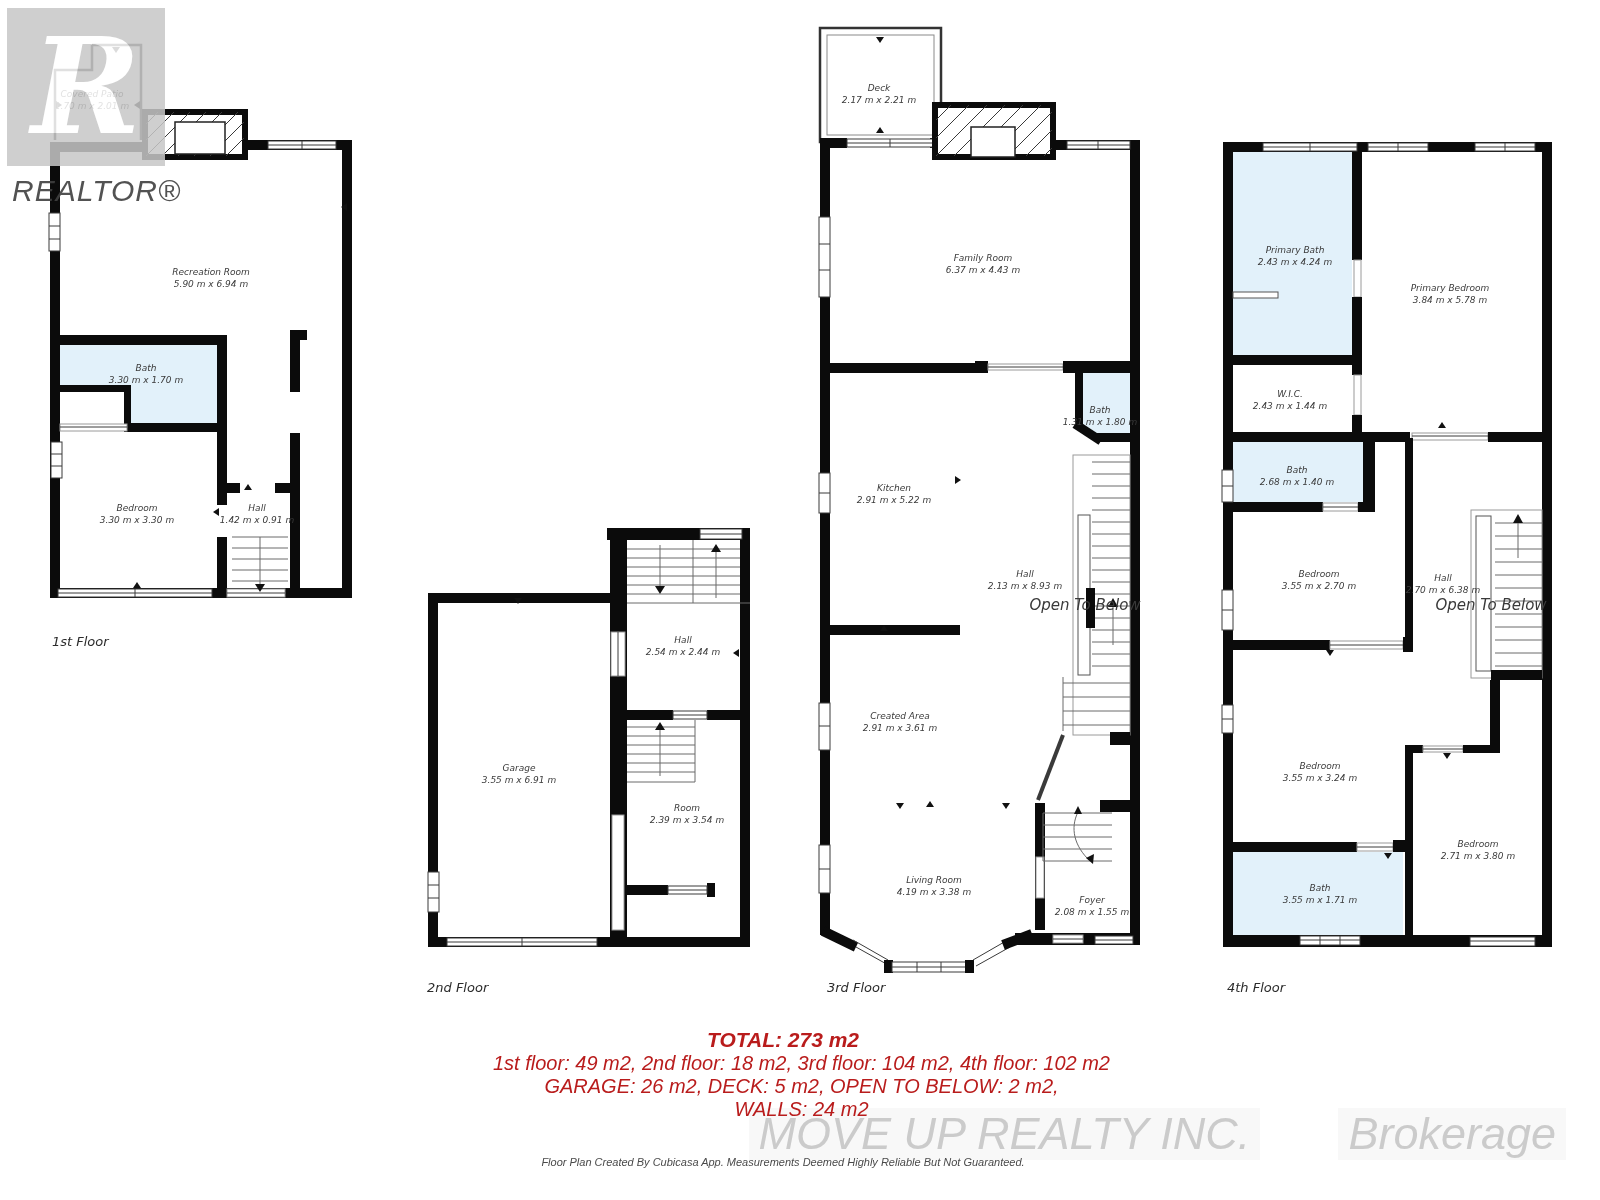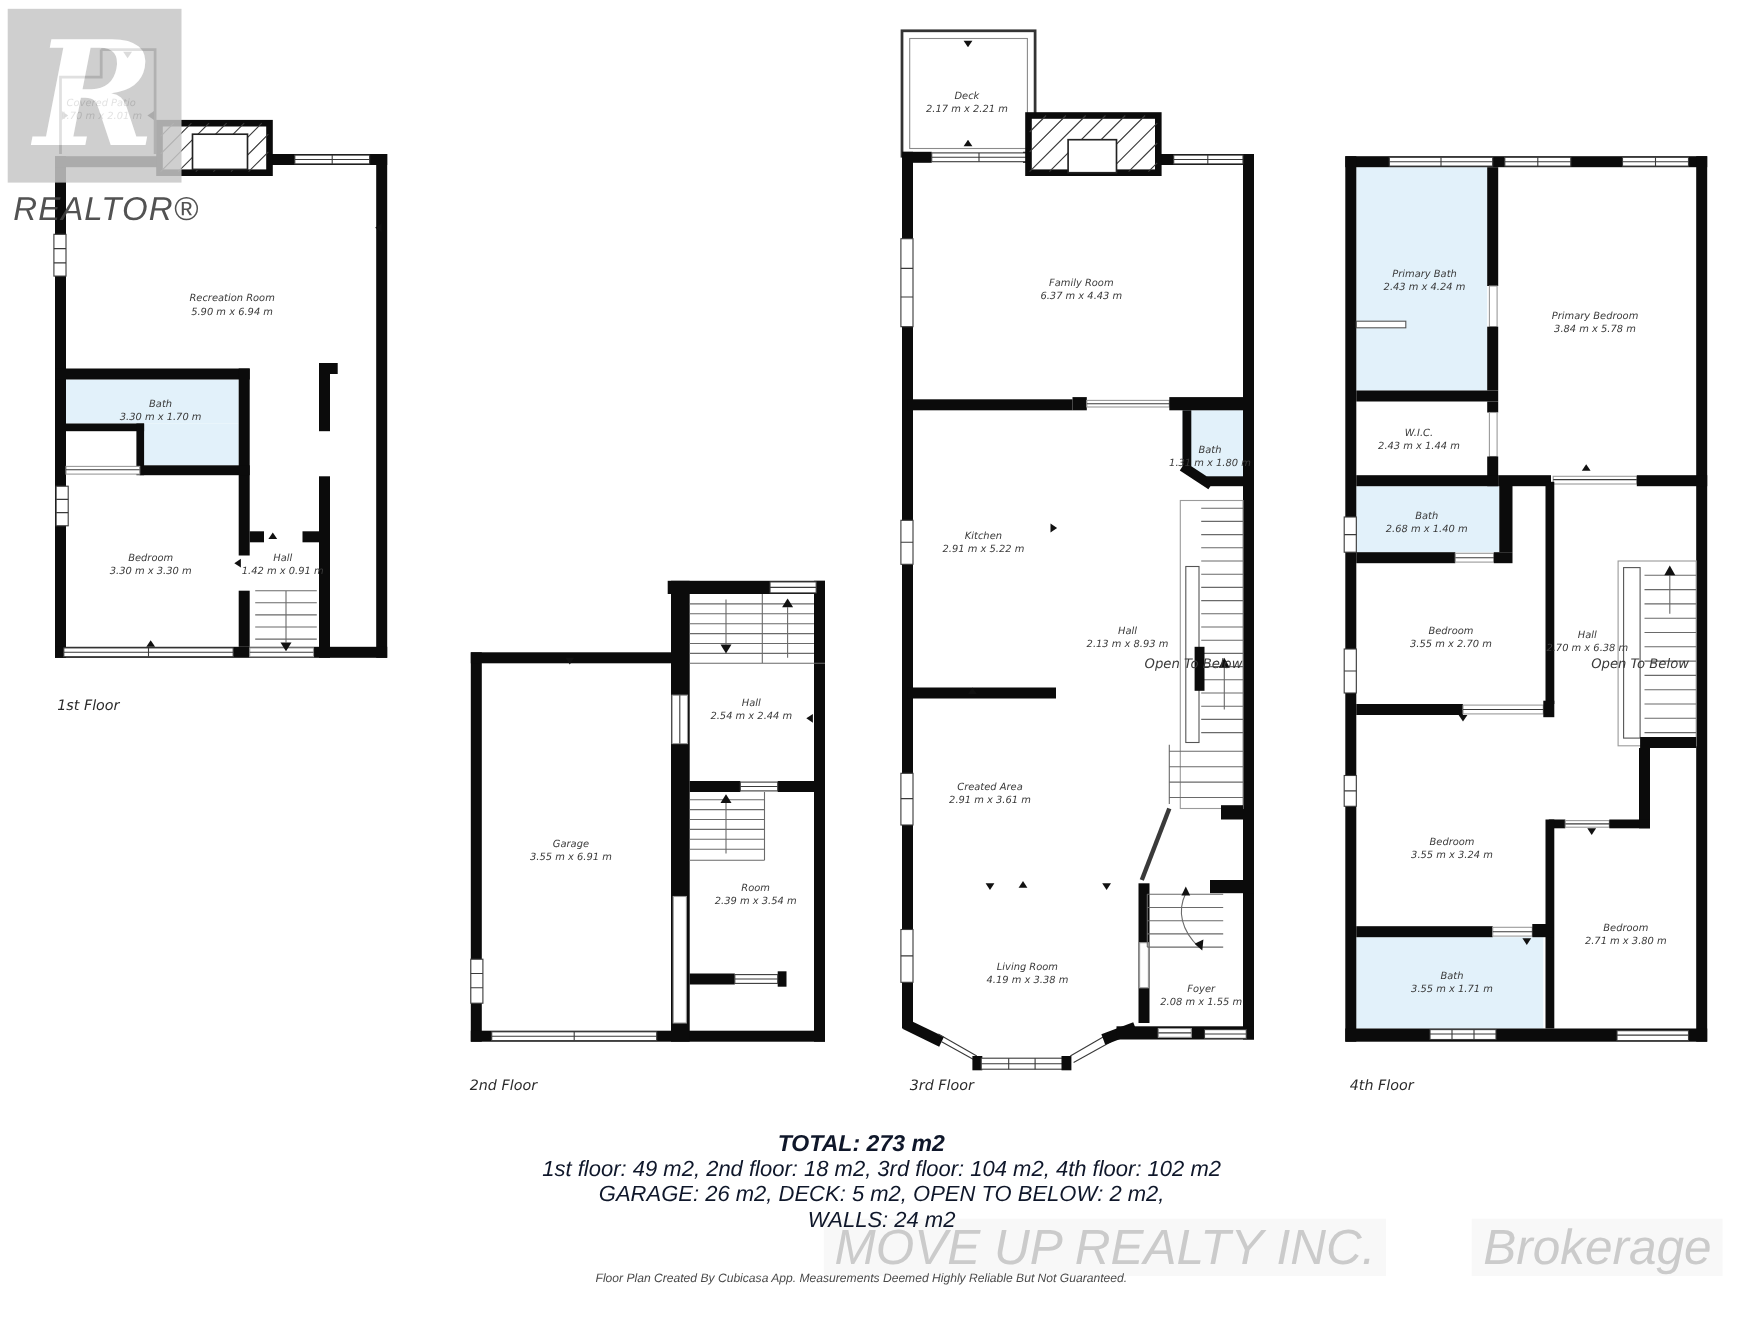--- a/index.html
+++ b/index.html
@@ -1,35 +1,35 @@
 <!DOCTYPE html>
 <html><head>
 <meta charset="utf-8">
 <style>
   html,body{margin:0;padding:0;background:#fff;}
   #canvas{position:relative;width:1600px;height:1200px;background:#fff;overflow:hidden;
           font-family:"DejaVu Sans",sans-serif;font-style:italic;}
   .plan{position:absolute;}
   .rlabel{position:absolute;transform:translateX(-50%);text-align:center;font-size:9px;
           line-height:12px;color:#3a3a3a;white-space:nowrap;z-index:5;}
-  .otb{position:absolute;transform:translateX(-50%);font-size:12px;color:#3a3a3a;
+  .otb{position:absolute;transform:translateX(-50%);font-size:15px;color:#3a3a3a;
        white-space:nowrap;z-index:5;}
   .floor-label{position:absolute;font-size:13px;color:#2b2b2b;z-index:5;}
   .wm-logo{position:absolute;left:7px;top:8px;width:158px;height:158px;background:#c7c7c7;
            opacity:.85;display:flex;align-items:center;justify-content:center;z-index:8;}
   .wm-logo span{font-family:"DejaVu Serif",serif;font-weight:bold;font-size:132px;
                 color:#fff;line-height:1;}
   .wm-word{position:absolute;left:12px;top:174px;font-size:30px;letter-spacing:1px;
            color:#404040;opacity:.9;z-index:8;font-family:"Liberation Sans",sans-serif;}
   .wm-brokerage{position:absolute;left:0;width:1566px;top:1108px;display:flex;
                 justify-content:flex-end;gap:78px;z-index:8;pointer-events:none;}
   .wm-brokerage span{font-size:45px;color:#cbcbcb;background:rgba(243,243,243,.6);
                      padding:0 10px;font-family:"Liberation Sans",sans-serif;}
   .summary{position:absolute;left:0;top:1028px;width:1566px;text-align:center;
-           color:#0f172a;z-index:9;font-family:"Liberation Sans",sans-serif;}
+           color:#b91c1c;z-index:9;font-family:"Liberation Sans",sans-serif;}
   .summary .total{font-size:21px;font-weight:bold;line-height:24px;}
   .summary .line{font-size:20px;line-height:23px;margin-left:37px;}
   .footer{position:absolute;left:0;top:1156px;width:1566px;text-align:center;font-size:11px;
           color:#4a4a4a;z-index:9;font-family:"Liberation Sans",sans-serif;}
   svg .wall{fill:#0b0b0b;}
   svg .win{fill:#fff;stroke:#3a3a3a;stroke-width:1;}
   svg .opn{fill:#fff;stroke:#9a9a9a;stroke-width:1;}
   svg .thin{stroke:#3a3a3a;stroke-width:1;fill:none;}
   svg .stair{stroke:#6a6a6a;stroke-width:1;fill:none;}
   svg .mark{fill:#111;}

